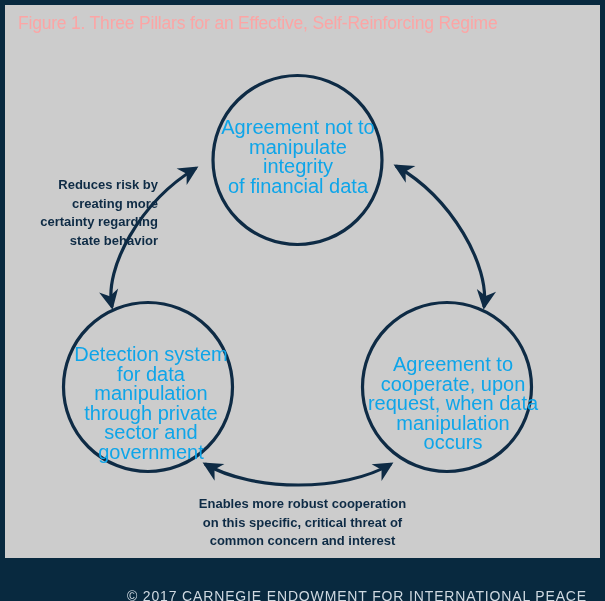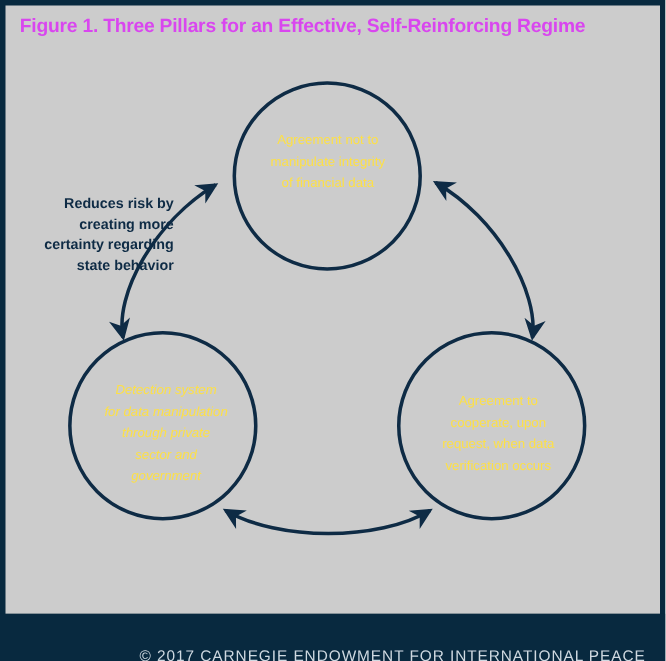--- a/index.html
+++ b/index.html
@@ -22,22 +22,22 @@
     top: 5px;
     width: 595px;
     height: 553px;
     background: #cccccc;
   }
   #title {
     position: absolute;
     left: 18px;
     top: 13px;
     font-size: 17.5px;
-    font-weight: bold;
-    color: #d946ef;
+    font-weight: normal;
+    color: #fca5a5;
     letter-spacing: -0.2px;
     white-space: nowrap;
   }
   #footer-bar {
     position: absolute;
     left: 0;
     bottom: 0;
     width: 605px;
     height: 43px;
     background: #08293f;
@@ -54,36 +54,35 @@
   .svg-layer {
     position: absolute;
     left: 0;
     top: 0;
     width: 605px;
     height: 601px;
     pointer-events: none;
   }
   .circle-label {
     position: absolute;
-    color: #fde047;
-    font-size: 12px;
+    color: #0ea5e9;
+    font-size: 20px;
     line-height: 19.5px;
     text-align: center;
     white-space: pre-line;
   }
   #label-top {
     left: 212px;
     top: 118px;
     width: 172px;
   }
   #label-left {
     left: 63px;
     top: 345px;
     width: 176px;
-    font-style: italic;
   }
   #label-right {
     left: 365px;
     top: 355px;
     width: 176px;
   }
   .annotation {
     position: absolute;
     color: #0e2b45;
     font-size: 13px;
@@ -144,26 +143,29 @@
 
   <div class="circle-label" id="label-left">Detection system
 for data manipulation
 through private
 sector and
 government</div>
 
   <div class="circle-label" id="label-right">Agreement to
 cooperate, upon
 request, when data
-verification occurs</div>
+manipulation occurs</div>
 
   <div class="annotation" id="note-left">Reduces risk by
 creating more
 certainty regarding
 state behavior</div>
 
 
+  <div class="annotation" id="note-bottom">Enables more robust cooperation
+on this specific, critical threat of
+common concern and interest</div>
 
   <div id="footer-bar">
     <div id="footer-text">© 2017 CARNEGIE ENDOWMENT FOR INTERNATIONAL PEACE</div>
   </div>
 
 </div>
 
 </body></html>

